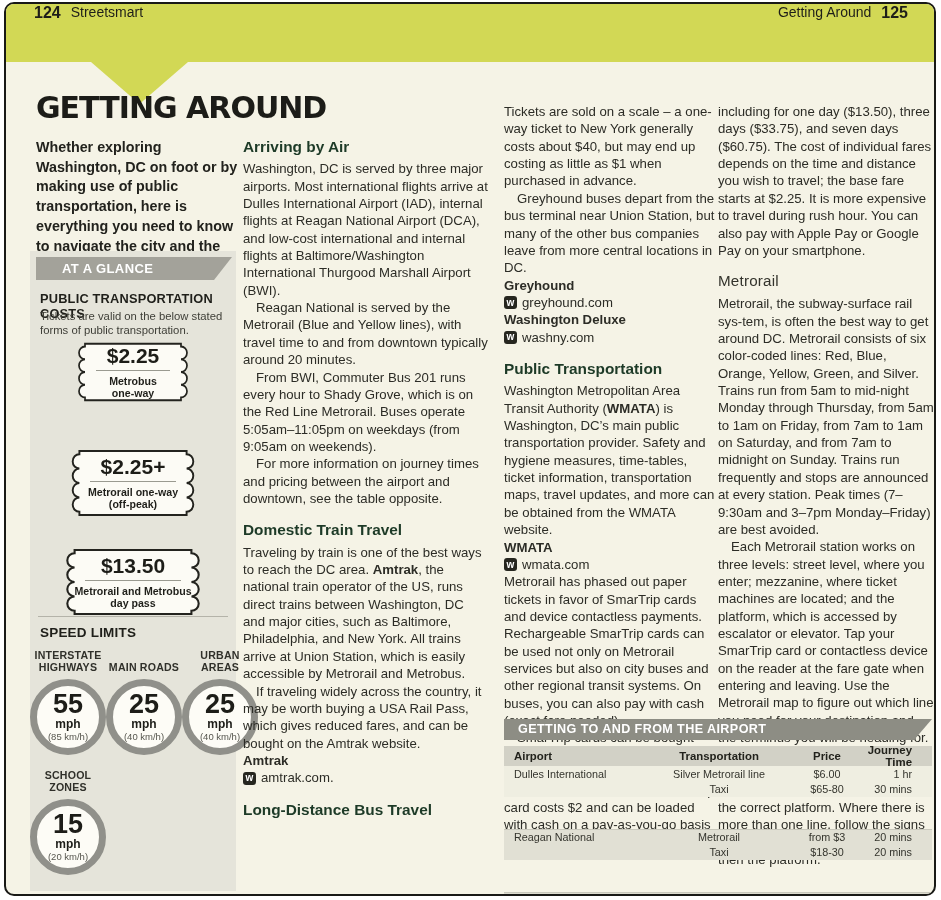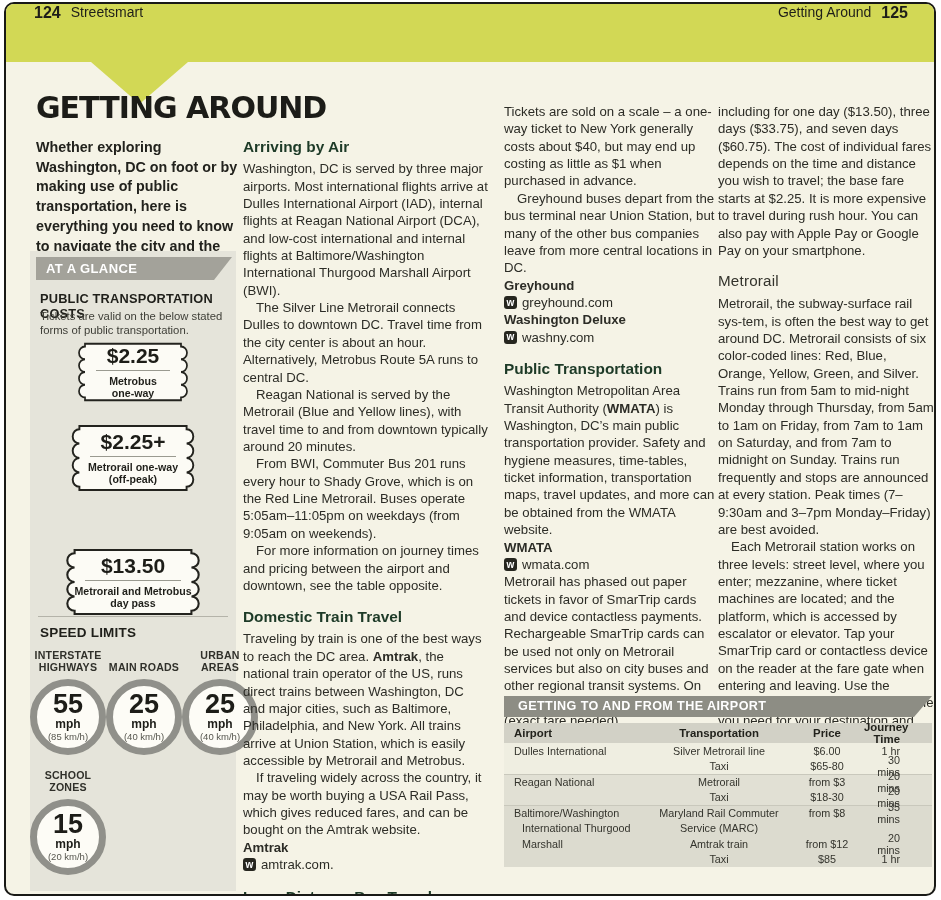--- a/index.html
+++ b/index.html
@@ -21,21 +21,21 @@
   .title { position:absolute; left:30px; top:86px; font-size:30px; font-weight:800;
            letter-spacing:-1px; color:#1c1c18; font-family:"DejaVu Sans","Liberation Sans",sans-serif; }
 
   .intro { position:absolute; left:30px; top:134px; width:202px; font-size:14.3px; line-height:1.38;
            font-weight:600; color:#22221d; }
 
   
   .panel { position:absolute; left:24px; top:247px; width:206px; height:640px; background:#e5e4da; }
   .panel-banner { position:absolute; left:6px; right:4px; top:6px; height:23px; background:#a3a29a;
                   clip-path:polygon(0 0,100% 0,calc(100% - 18px) 100%,0 100%);
-                  color:#ffffff; font-size:13px; font-weight:800; line-height:23px; padding-left:10px;
+                  color:#ffffff; font-size:13px; font-weight:800; line-height:23px; padding-left:26px;
                   letter-spacing:.4px; }
   .panel-sub { position:absolute; left:10px; top:40px; font-size:12.8px; font-weight:800;
                color:#1f1f1a; letter-spacing:.2px; }
   .panel-note { position:absolute; left:10px; top:58px; width:186px; font-size:11.3px; line-height:1.25;
                 color:#3e3e37; }
 
   
   .ticket { position:absolute; left:50%; transform:translateX(-50%); }
   .ticket svg { position:absolute; inset:0; width:100%; height:100%; }
   .ticket .tin { position:absolute; inset:4px 12px; display:flex; flex-direction:column;
@@ -72,31 +72,31 @@
   .blk.bold { font-weight:800; }
   .blk.web { display:flex; align-items:center; gap:5px; }
   .wicon { width:13px; height:13px; border-radius:3px; background:#26261f; color:#fff; font-size:10px;
            font-weight:800; display:inline-flex; align-items:center; justify-content:center; line-height:1;
            flex:0 0 auto; }
 
   
   .airtable { position:absolute; left:498px; top:692px; width:428px; }
   .at-banner { height:21px; background:#8d8d84; color:#fff; font-size:12.6px; font-weight:800;
                line-height:21px; padding-left:14px; letter-spacing:.4px;
-               clip-path:polygon(0 0,100% 0,calc(100% - 18px) 100%,0 100%); }
+               clip-path:polygon(0 0,100% 0,calc(100% - 18px) 100%,0 100%);margin-top:23px; }
   .at-head { margin-top:6px; display:flex; background:#d2d1c6; height:20px; align-items:center;
              font-size:11.4px; font-weight:800; color:#22221c; }
   .at-row { display:flex; height:15.5px; align-items:center; font-size:10.8px; color:#34342d; }
   .c-air { width:140px; padding-left:10px; text-align:left; }
   .c-air.ind { padding-left:18px; }
   .c-tra { width:150px; text-align:center; }
   .c-pri { width:70px; text-align:center; padding-right:4px; }
-  .c-tim { width:68px; text-align:right; padding-right:32px; }
+  .c-tim { width:68px; text-align:right; padding-right:20px; }
   .g0 { background:#efeee1; } .g1 { background:#e1e0d4; } .g2 { background:#dcdbcf; }
-  .gsep { border-top:1px solid #c9c8bc; }
+  .gsep { border-top:1px solid #c9c8bc;margin-top:32px; }
 </style>
 </head>
 <body>
 
 <div class="stage">
   <div class="page">
 
     <div class="band">
       <div class="grp l">
         <span class="pagenum">124</span>
@@ -121,21 +121,21 @@
             <svg viewBox="0 0 140 68" preserveAspectRatio="none">
               <path d="M14 3 L126 3 L126 6 a7 7 0 0 1 0 14 a7 7 0 0 1 0 14 a7 7 0 0 1 0 14 a7 7 0 0 1 0 14 L126 65 L14 65 L14 62 a7 7 0 0 1 0 -14 a7 7 0 0 1 0 -14 a7 7 0 0 1 0 -14 a7 7 0 0 1 0 -14 L14 3 Z" fill="#fcfbf5" stroke="#23231e" stroke-width="2"></path>
             </svg>
             <div class="tin">
               <div class="tprice">$2.25</div>
               <div class="tline"></div>
               <div class="tlabel">Metrobus
 one-way</div>
             </div>
           </div>
-          <div class="ticket" style="top: 172px; width: 134px; height: 70px;">
+          <div class="ticket" style="top: 197px; width: 134px; height: 70px;">
             <svg viewBox="0 0 140 68" preserveAspectRatio="none">
               <path d="M14 3 L126 3 L126 6 a7 7 0 0 1 0 14 a7 7 0 0 1 0 14 a7 7 0 0 1 0 14 a7 7 0 0 1 0 14 L126 65 L14 65 L14 62 a7 7 0 0 1 0 -14 a7 7 0 0 1 0 -14 a7 7 0 0 1 0 -14 a7 7 0 0 1 0 -14 L14 3 Z" fill="#fcfbf5" stroke="#23231e" stroke-width="2"></path>
             </svg>
             <div class="tin">
               <div class="tprice">$2.25+</div>
               <div class="tline"></div>
               <div class="tlabel">Metrorail one-way
 (off-peak)</div>
             </div>
           </div>
@@ -188,21 +188,20 @@
               <div class="sign-unit">mph</div>
               <div class="sign-metric">(20 km/h)</div>
             </div>
           </div>
         </div>
     </div>
 
     <div class="col col2" id="col2">
         <div class="blk heading">Arriving by Air</div>
         <div class="blk p">Washington, DC is served by three major airports. Most international flights arrive at Dulles International Airport (IAD), internal flights at Reagan National Airport (DCA), and low-cost international and internal flights at Baltimore/Washington International Thurgood Marshall Airport (BWI).</div>
-        <div class="blk p-indent">The Silver Line Metrorail connects Dulles to downtown DC. Travel time from the city center is about an hour. Alternatively, Metrobus Route 5A runs to central DC.</div>
         <div class="blk p-indent">Reagan National is served by the Metrorail (Blue and Yellow lines), with travel time to and from downtown typically around 20 minutes.</div>
         <div class="blk p-indent">From BWI, Commuter Bus 201 runs every hour to Shady Grove, which is on the Red Line Metrorail. Buses operate 5:05am–11:05pm on weekdays (from 9:05am on weekends).</div>
         <div class="blk p-indent">For more information on journey times and pricing between the airport and downtown, see the table opposite.</div>
         <div class="blk heading">Domestic Train Travel</div>
         <div class="blk p">Traveling by train is one of the best ways to reach the DC area. <b>Amtrak</b>, the national train operator of the US, runs direct trains between Washington, DC and major cities, such as Baltimore, Philadelphia, and New York. All trains arrive at Union Station, which is easily accessible by Metrorail and Metrobus.</div>
         <div class="blk p-indent">If traveling widely across the country, it may be worth buying a USA Rail Pass, which gives reduced fares, and can be bought on the Amtrak website.</div>
         <div class="blk bold">Amtrak</div>
         <div class="blk web">
           <span class="wicon">w</span>
           <span>amtrak.com.</span>

